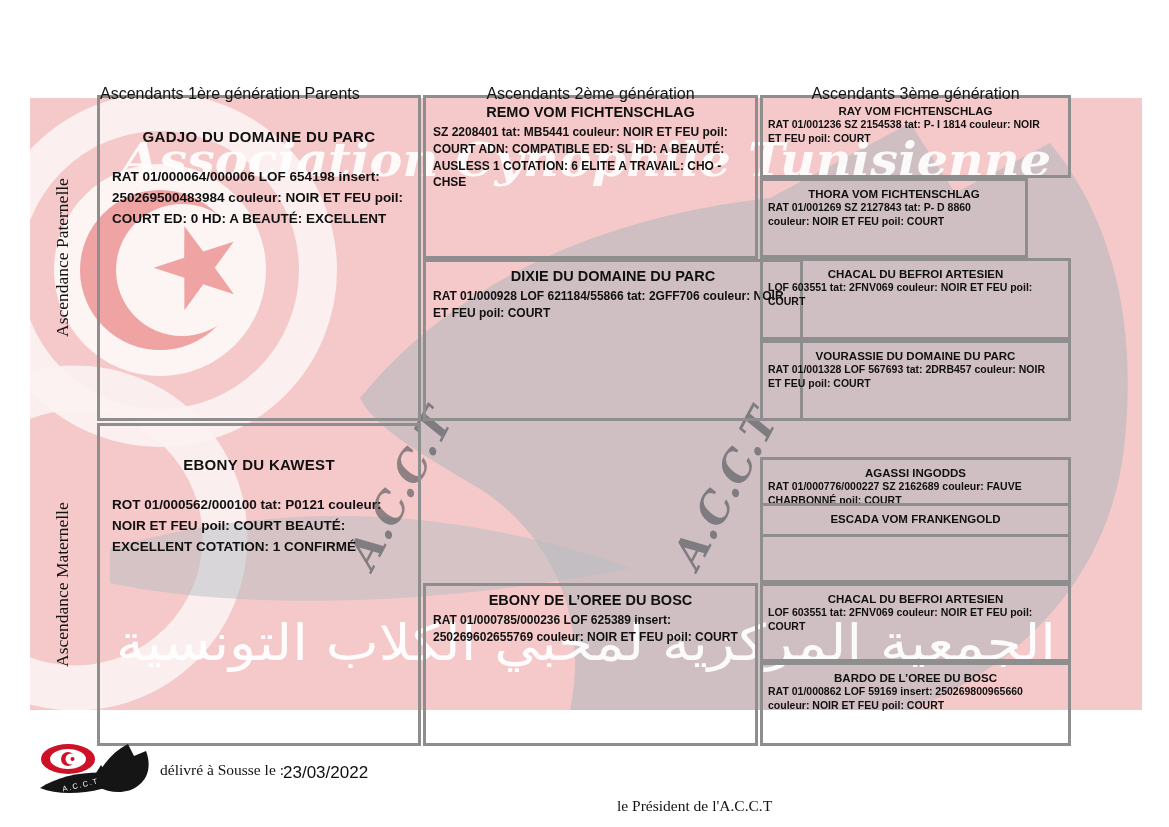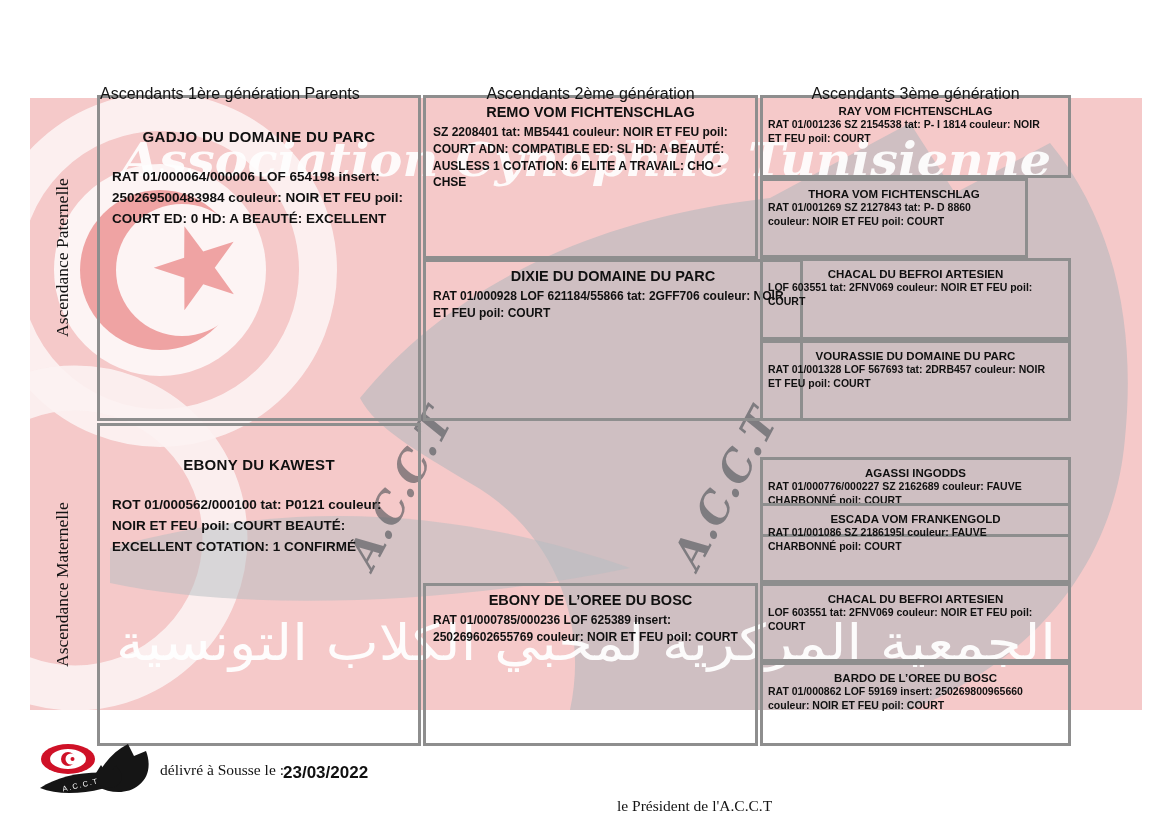--- a/index.html
+++ b/index.html
@@ -22,21 +22,21 @@
   .c1 .name{font-size:15px;padding-top:30px;letter-spacing:.3px;}
   .c1 .details{font-size:13.5px;line-height:1.55;padding:22px 12px 0 12px;}
   .c2 .name{font-size:14.5px;padding-top:6px;}
   .c2 .details{font-size:12px;line-height:1.4;padding:4px 7px 0 7px;}
   .c3 .name{font-size:11.5px;padding-top:7px;}
   .c3 .details{font-size:10.5px;line-height:1.3;padding:1px 17px 0 5px;}
   
   #logo{position:absolute;left:38px;top:742px;z-index:3;}
   .footer-serif{position:absolute;z-index:3;font-family:"Liberation Serif",serif;
                 font-size:15.5px;color:#141414;white-space:nowrap;}
-  #issued-date{position:absolute;z-index:3;font-weight:bold;font-size:17px;
+  #issued-date{position:absolute;z-index:3;font-weight:normal;font-size:17px;
                color:#101010;white-space:nowrap;}
 </style>
 </head>
 <body>
 
 <div id="page">
 
   <svg id="watermark" viewBox="0 0 1112 612" xmlns="http://www.w3.org/2000/svg">
     <rect x="0" y="0" width="1112" height="612" fill="#f5c9c9"></rect>
 
@@ -105,21 +105,20 @@
   <div class="cell c3" style="left:760px;top:340px;width:311px;height:81px;">
     <div class="name">VOURASSIE DU DOMAINE DU PARC</div>
     <div class="details">RAT 01/001328 LOF 567693 tat: 2DRB457 couleur: NOIR ET FEU poil: COURT</div>
   </div>
   <div class="cell c3" style="left:760px;top:423px;width:311px;height:80px;margin-top:34px;">
     <div class="name">AGASSI INGODDS</div>
     <div class="details">RAT 01/000776/000227 SZ 2162689 couleur: FAUVE CHARBONNÉ poil: COURT</div>
   </div>
   <div class="cell c3" style="left:760px;top:503px;width:311px;height:80px;">
     <div class="name">ESCADA VOM FRANKENGOLD</div>
-    <div class="details">RAT 01/001086 SZ 2186195I couleur: FAUVE CHARBONNÉ poil: COURT</div>
   </div>
   <div class="cell c3" style="left:760px;top:583px;width:311px;height:79px;">
     <div class="name">CHACAL DU BEFROI ARTESIEN</div>
     <div class="details">LOF 603551 tat: 2FNV069 couleur: NOIR ET FEU poil: COURT</div>
   </div>
   <div class="cell c3" style="left:760px;top:662px;width:311px;height:84px;">
     <div class="name">BARDO DE L’OREE DU BOSC</div>
     <div class="details">RAT 01/000862 LOF 59169 insert: 250269800965660 couleur: NOIR ET FEU poil: COURT</div>
   </div>
 

